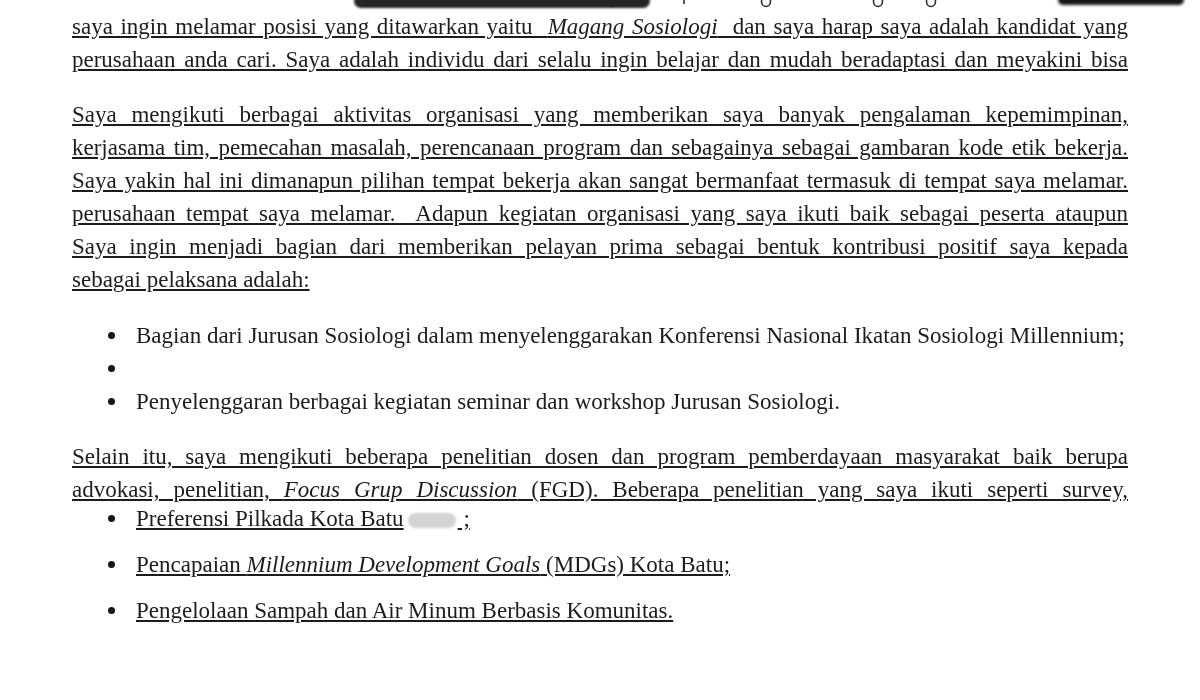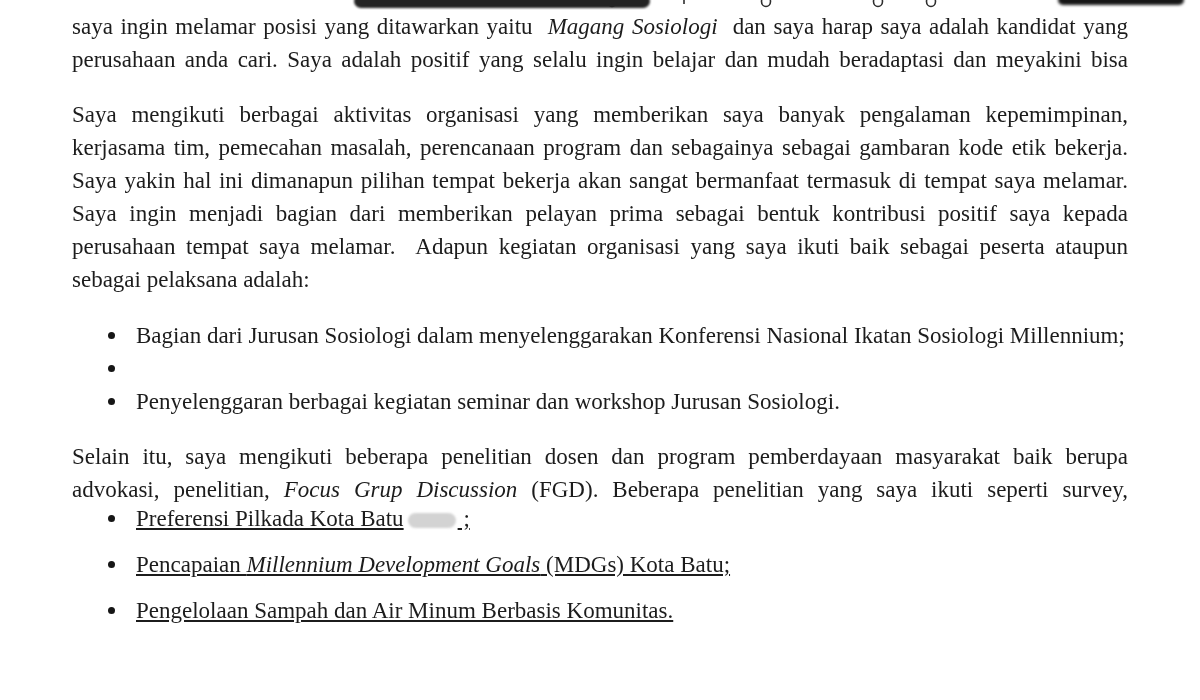--- a/index.html
+++ b/index.html
@@ -8,21 +8,21 @@
     background:#ffffff;
     font-family:"Liberation Serif","DejaVu Serif",serif;
     color:#1c1c1c;
   }
   .content{
     position:absolute;left:72px;top:10px;width:1056px;
     font-size:23px;
   }
   .line{line-height:33px;height:33px;}
   .line.justify{text-align:justify;text-align-last:justify;}
-  .paragraph{margin-top:22px;}
+  .paragraph{margin-top:22px;text-decoration:underline;}
   .paragraph:first-child{margin-top:0;}
   .bullet-list{margin-top:23px;}
   .bullet-list.wide{margin-top:-4px;text-decoration:underline;}
   .list-item{
     position:relative;line-height:33px;height:33px;
     padding-left:64px;white-space:nowrap;
   }
   .bullet-list.wide .list-item{margin-bottom:13px;}
   .bullet{
     position:absolute;left:36px;top:13px;width:7px;height:7px;
@@ -52,28 +52,28 @@
       <ellipse cx="931" cy="1.5" rx="4.5" ry="5"></ellipse>
     </g>
   </svg>
 
   <div class="redaction-bar bar-top-left" id="bar-left" style="background: rgb(36, 36, 36);"></div>
   <div class="redaction-bar bar-top-right" id="bar-right" style="background: rgb(22, 22, 22);"></div>
 
   <div class="content" id="doc-content">
       <div class="paragraph">
         <div class="line justify"><span>saya ingin melamar posisi yang ditawarkan yaitu&nbsp; </span><em>Magang Sosiologi</em><span>&nbsp; dan saya harap saya adalah kandidat yang</span></div>
-        <div class="line justify"><span>perusahaan anda cari. Saya adalah positif yang selalu ingin belajar dan mudah beradaptasi dan meyakini bisa</span></div>
+        <div class="line justify"><span>perusahaan anda cari. Saya adalah individu dari selalu ingin belajar dan mudah beradaptasi dan meyakini bisa</span></div>
       </div>
       <div class="paragraph">
         <div class="line justify"><span>Saya mengikuti berbagai aktivitas organisasi yang memberikan saya banyak pengalaman kepemimpinan,</span></div>
         <div class="line justify"><span>kerjasama tim, pemecahan masalah, perencanaan program dan sebagainya sebagai gambaran kode etik bekerja.</span></div>
         <div class="line justify"><span>Saya yakin hal ini dimanapun pilihan tempat bekerja akan sangat bermanfaat termasuk di tempat saya melamar.</span></div>
+        <div class="line justify"><span>perusahaan tempat saya melamar.&nbsp; Adapun kegiatan organisasi yang saya ikuti baik sebagai peserta ataupun</span></div>
         <div class="line justify"><span>Saya ingin menjadi bagian dari memberikan pelayan prima sebagai bentuk kontribusi positif saya kepada</span></div>
-        <div class="line justify"><span>perusahaan tempat saya melamar.&nbsp; Adapun kegiatan organisasi yang saya ikuti baik sebagai peserta ataupun</span></div>
         <div class="line"><span>sebagai pelaksana adalah:</span></div>
       </div>
       <div class="bullet-list">
         <div class="list-item"><span class="bullet"></span><span>Bagian dari Jurusan Sosiologi dalam menyelenggarakan Konferensi Nasional Ikatan Sosiologi Millennium;</span></div>
         <div class="list-item"><span class="bullet"></span></div>
         <div class="list-item"><span class="bullet"></span><span>Penyelenggaran berbagai kegiatan seminar dan workshop Jurusan Sosiologi.</span></div>
       </div>
       <div class="paragraph">
         <div class="line justify"><span>Selain itu, saya mengikuti beberapa penelitian dosen dan program pemberdayaan masyarakat baik berupa</span></div>
         <div class="line justify"><span>advokasi, penelitian, </span><em>Focus Grup Discussion</em><span> (FGD). Beberapa penelitian yang saya ikuti seperti survey,</span></div>

